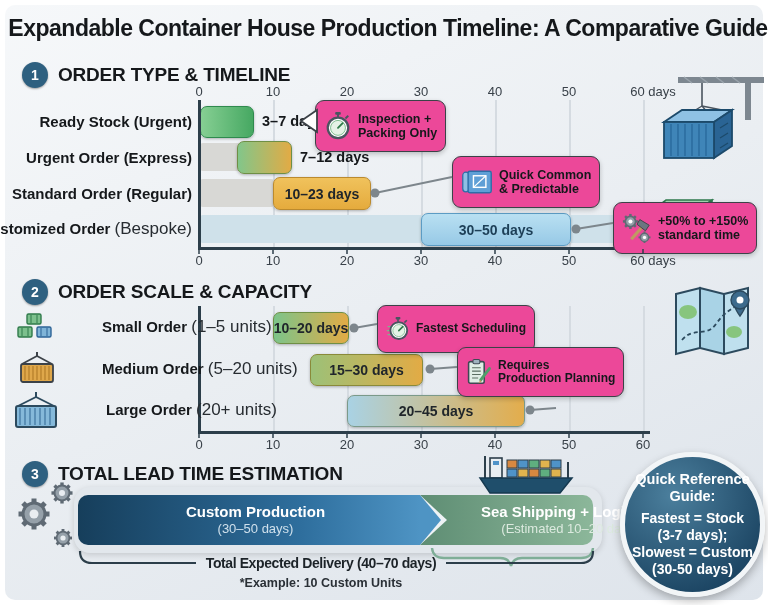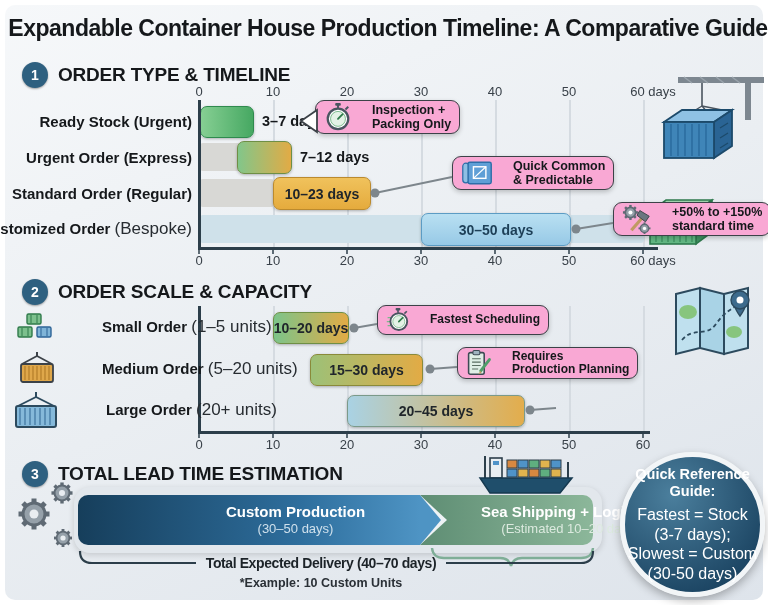--- a/index.html
+++ b/index.html
@@ -12,36 +12,36 @@
   .tick{font-size:13px;color:#394149;transform:translateX(-50%);white-space:nowrap;z-index:3;}
   .grid{width:1.5px;background:#d5dbe1;z-index:1;}
   .axisv{width:2.5px;background:#2c3e4a;z-index:3;}
   .axish{height:2.5px;background:#2c3e4a;z-index:3;}
   .rowlab{font-size:15px;font-weight:700;color:#15181b;white-space:nowrap;transform:translateY(-50%);text-align:right;z-index:3;margin-left:40px;}
   .qual-b{font-weight:700;font-size:15px;}
   .qual-n{font-weight:400;font-size:17px;color:#272c31;}
   .band{border-radius:3px;z-index:1;}
   .bar{border-radius:7px;display:flex;align-items:center;justify-content:center;font-weight:700;font-size:14px;color:#20262b;box-shadow:0 1px 3px rgba(0,0,0,.28);z-index:2;white-space:nowrap;}
   .blabel{font-size:14.5px;font-weight:700;color:#15181b;transform:translateY(-50%);white-space:nowrap;z-index:3;}
-  .callout{background:#f9a8d4;border:1.8px solid #3c4248;border-radius:9px;display:flex;align-items:center;gap:20px;padding:0 8px;box-shadow:0 2px 5px rgba(0,0,0,.22);z-index:10;}
+  .callout{background:#ec4899;border:1.8px solid #3c4248;border-radius:9px;display:flex;align-items:center;gap:6px;padding:9px 8px;box-shadow:0 2px 5px rgba(0,0,0,.22);z-index:10;}
   .cotext{font-size:12.5px;font-weight:700;color:#15181b;line-height:1.12;white-space:nowrap;}
   .co-sm .cotext{font-size:12px;}
   .underlay{background:#e2e7ec;border-radius:16px;box-shadow:0 2px 6px rgba(0,0,0,.15);z-index:4;}
   .arr-green{position:absolute;left:300px;right:0;top:0;bottom:0;border-radius:0 10px 10px 0;background:linear-gradient(90deg,#53836a,#8cb79a);z-index:1;}
   .arr-blue{position:absolute;left:0;top:0;bottom:0;width:342px;border-radius:10px 0 0 10px;background:linear-gradient(90deg,#163e5b,#2e6e9d 65%,#4e94c4);z-index:3;}
   .arr-tipw{position:absolute;left:342px;top:0;width:27px;height:50px;background:#eef2f5;clip-path:polygon(0 0,100% 50%,0 100%);z-index:2;}
   .arr-tip{position:absolute;left:342px;top:0;width:21px;height:50px;background:#4e94c4;clip-path:polygon(0 0,100% 50%,0 100%);z-index:3;}
   .arr-text{position:absolute;top:0;bottom:0;display:flex;flex-direction:column;align-items:center;justify-content:center;z-index:5;text-align:center;line-height:1.2;}
   .arr-t1{font-size:15px;font-weight:700;color:#ffffff;}
   .arr-t2{font-size:13px;color:#cfe0ec;}
   .totallab{font-size:14px;font-weight:700;color:#1c2328;letter-spacing:-0.4px;text-align:center;white-space:nowrap;z-index:6;}
   .example{font-size:12.5px;font-weight:700;color:#2a3036;text-align:center;white-space:nowrap;z-index:6;}
   .qr{border-radius:50%;background:radial-gradient(circle at 35% 28%,#4b7f9d,#1c4563 78%);border:5px solid #f2f5f7;box-shadow:0 4px 10px rgba(0,0,0,.28);display:flex;flex-direction:column;align-items:center;justify-content:center;text-align:center;color:#fff;z-index:8;}
   .qr-h{font-size:14.5px;font-weight:700;line-height:1.18;width:120px;margin-bottom:5px;}
-  .qr-l{font-size:16px;font-weight:400;line-height:1.22;}
+  .qr-l{font-size:14px;font-weight:700;line-height:1.22;}
   .icon{z-index:4;}
 </style>
 </head>
 <body>
 
 <div class="stage">
   <div class="bg abs"></div>
 
   <div class="abs title">Expandable Container House Production Timeline: A Comparative Guide</div>
 
@@ -330,21 +330,21 @@
       </g>
   </svg>
 
   <div class="abs underlay" style="left:74px;top:487px;width:528px;height:66px;"></div>
 
   <div class="abs" style="left:78px;top:495px;width:515px;height:50px;z-index:5;">
     <div class="arr-green"></div>
     <div class="arr-tipw"></div>
     <div class="arr-tip"></div>
     <div class="arr-blue"></div>
-    <div class="arr-text" style="left:0;width:355px;padding-left:40px;">
+    <div class="arr-text" style="left:0;width:355px;">
       <div class="arr-t1">Custom Production</div>
       <div class="arr-t2">(30–50 days)</div>
     </div>
     <div class="arr-text" style="left:392px;width:200px;">
       <div class="arr-t1">Sea Shipping + Logistics</div>
       <div class="arr-t2" style="color:#dceadf;">(Estimated 10–20 days)</div>
     </div>
   </div>
 
   <svg class="abs icon" style="left:476px;top:446px;z-index:6;" width="100" height="50" viewBox="0 0 100 50">

